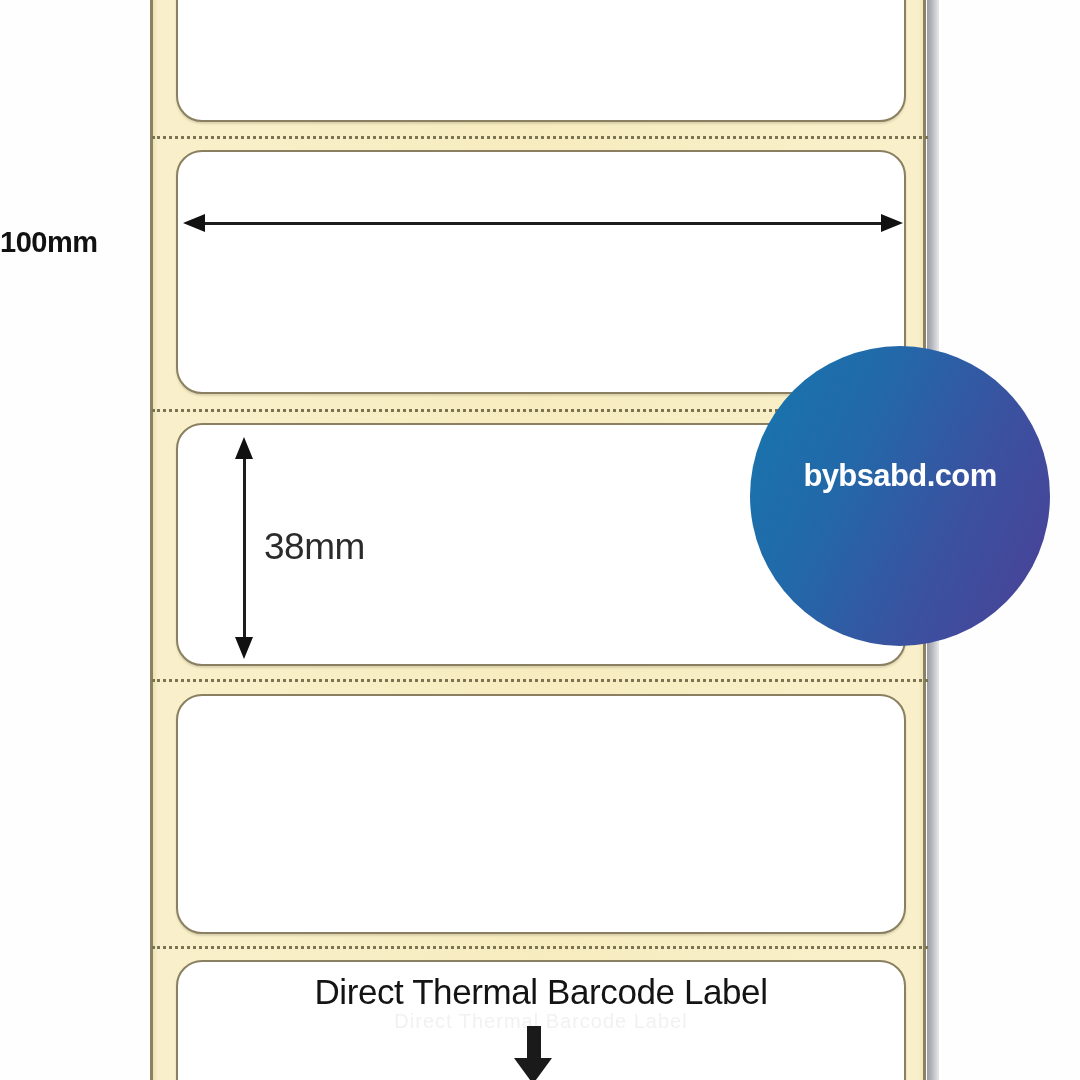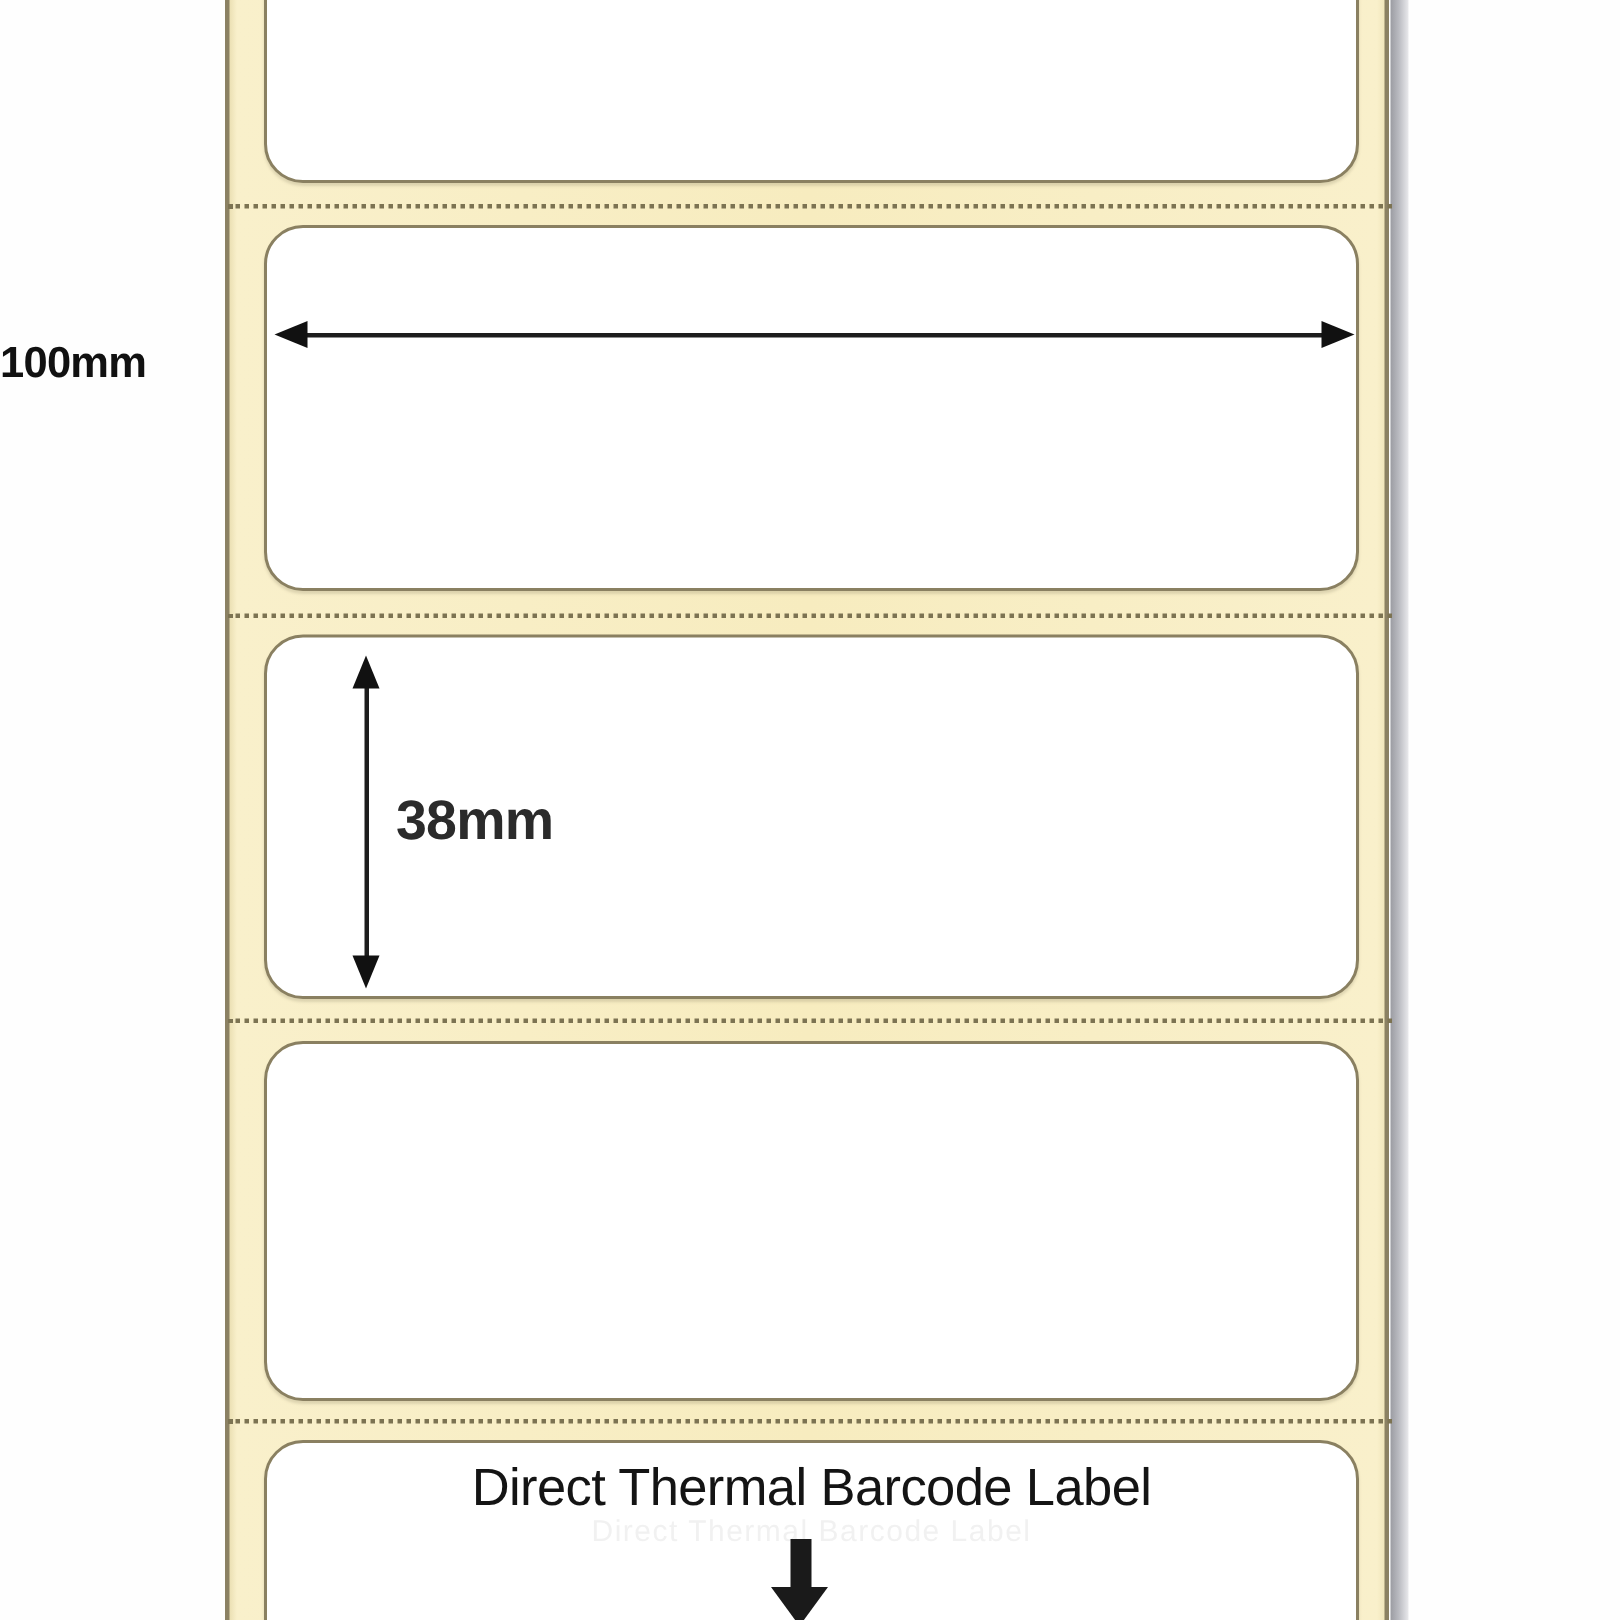--- a/index.html
+++ b/index.html
@@ -153,21 +153,20 @@
     border-right: 9px solid transparent;
     border-top: 22px solid #111111;
   }
   .dim-v-label {
     position: absolute;
     left: 264px;
     top: 526px;
     font-size: 37px;
     color: #2b2b2b;
     letter-spacing: -0.5px;
-    font-weight: bold;
   }
 
   
   .caption {
     position: absolute;
     left: 176px;
     top: 972px;
     width: 730px;
     text-align: center;
     font-size: 35px;
@@ -267,14 +266,17 @@
   </div>
   <div class="dim-v-label">38mm</div>
 
   <div class="ghost-text">Direct Thermal Barcode Label</div>
   <div class="caption">Direct Thermal Barcode Label</div>
   <div class="down-arrow">
     <div class="shaft"></div>
     <div class="head"></div>
   </div>
 
+  <div class="watermark" style="background: linear-gradient(115deg, rgb(21, 119, 173) 0%, rgb(35, 104, 169) 35%, rgb(58, 82, 160) 65%, rgb(76, 63, 150) 100%);">
+    <span class="watermark-text">bybsabd.com</span>
+  </div>
 
 </div>
 
 </body></html>

